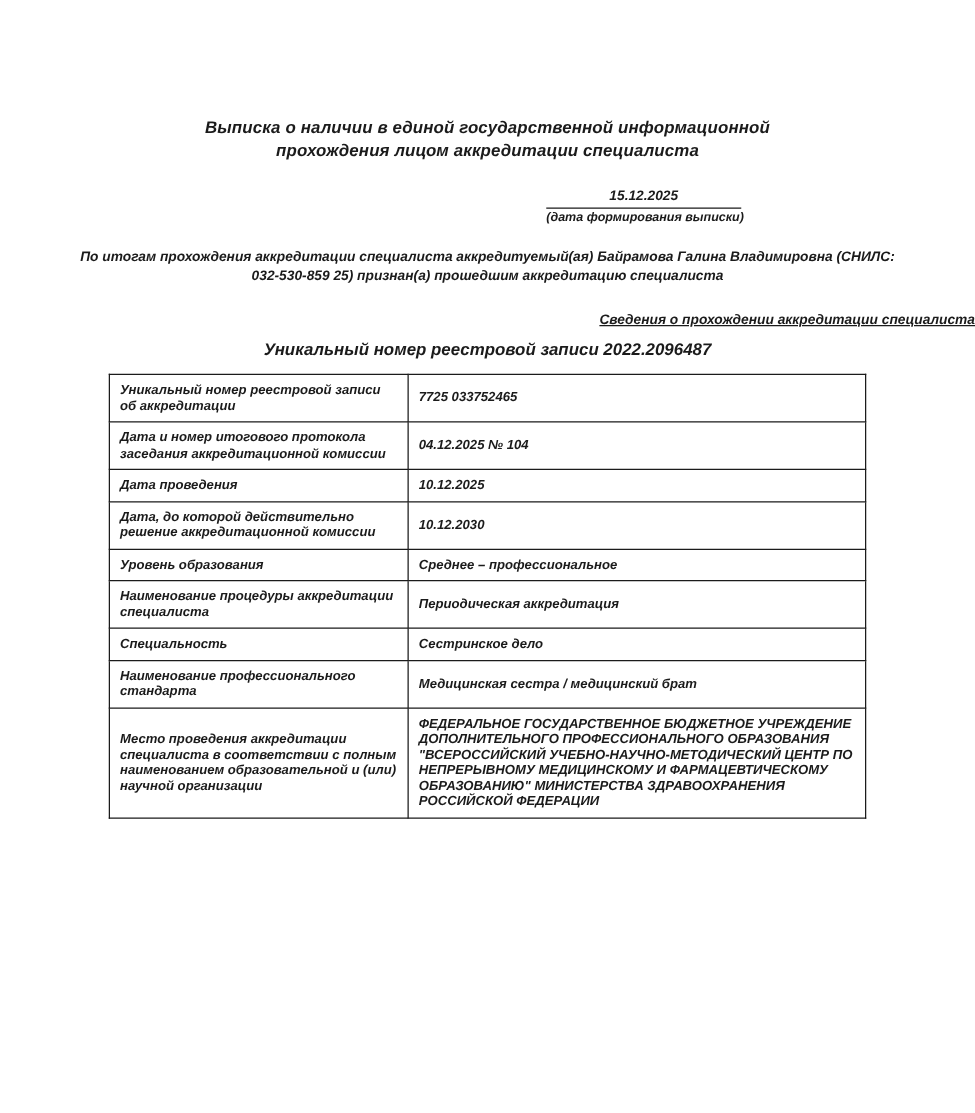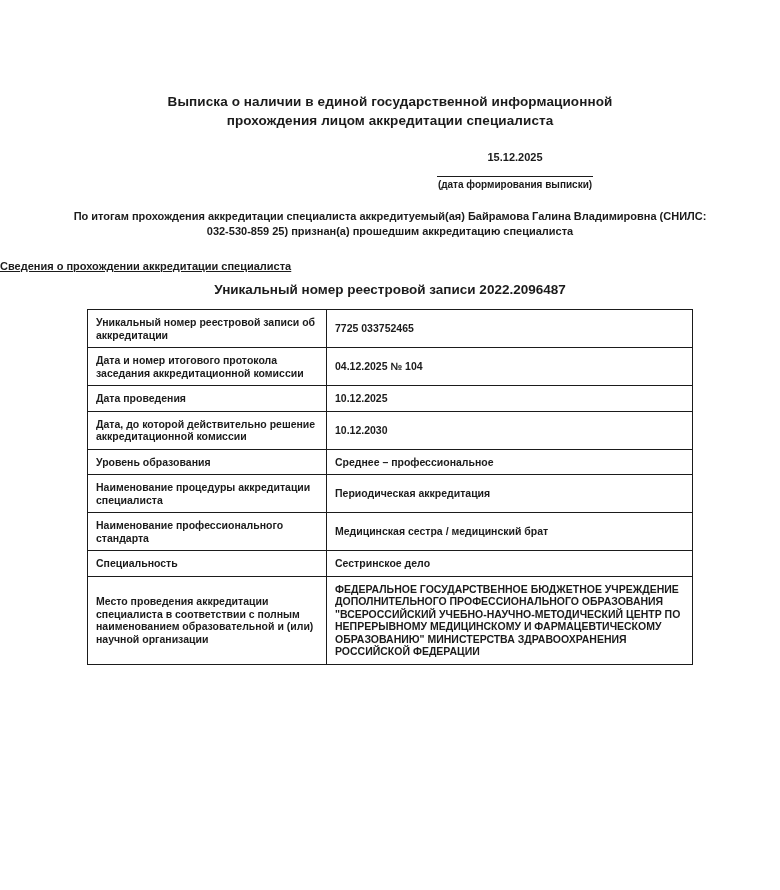--- a/index.html
+++ b/index.html
@@ -8,56 +8,57 @@
     height: 890px;
     background: #ffffff;
     overflow: hidden;
   }
   .page {
     width: 780px;
     height: 890px;
     background: #ffffff;
     font-family: "Liberation Sans", sans-serif;
     font-weight: bold;
+    font-style: italic;
     color: #1b1b1b;
     box-sizing: border-box;
   }
   .doc-title {
     padding-top: 92px;
     text-align: center;
     font-size: 13.5px;
     line-height: 19px;
     letter-spacing: 0.1px;
   }
   .date-block {
     margin: 21px 0 0 437px;
     width: 156px;
     text-align: center;
     font-size: 11px;
   }
   .date-value {
     display: block;
-    padding-bottom: 13px;
+    padding-bottom: 3px;
     border-bottom: 1.5px solid #1b1b1b;
   }
   .date-caption {
     display: block;
     padding-top: 2px;
     font-size: 10px;
     white-space: nowrap;
   }
   .summary {
     margin-top: 19px;
     text-align: center;
     font-size: 11px;
     line-height: 15px;
   }
   .section-heading {
     margin-top: 21px;
-    text-align: left;
+    text-align: right;
     font-size: 11px;
     text-decoration: underline;
   }
   .registry-line {
     margin-top: 10px;
     text-align: center;
     font-size: 13.5px;
   }
   table.acc-table {
     margin: 12px auto 11px auto;
@@ -120,26 +121,26 @@
       </tr>
       <tr>
         <td class="label-cell">Уровень образования</td>
         <td class="value-cell">Среднее – профессиональное</td>
       </tr>
       <tr>
         <td class="label-cell">Наименование процедуры аккредитации специалиста</td>
         <td class="value-cell">Периодическая аккредитация</td>
       </tr>
       <tr>
+        <td class="label-cell">Специальность</td>
+        <td class="value-cell">Сестринское дело</td>
+      </tr>
+      <tr>
         <td class="label-cell">Наименование профессионального стандарта</td>
         <td class="value-cell">Медицинская сестра / медицинский брат</td>
-      </tr>
-      <tr>
-        <td class="label-cell">Специальность</td>
-        <td class="value-cell">Сестринское дело</td>
       </tr>
       <tr>
         <td class="label-cell">Место проведения аккредитации специалиста в соответствии с полным наименованием образовательной и (или) научной организации</td>
         <td class="value-cell">ФЕДЕРАЛЬНОЕ ГОСУДАРСТВЕННОЕ БЮДЖЕТНОЕ УЧРЕЖДЕНИЕ ДОПОЛНИТЕЛЬНОГО ПРОФЕССИОНАЛЬНОГО ОБРАЗОВАНИЯ "ВСЕРОССИЙСКИЙ УЧЕБНО-НАУЧНО-МЕТОДИЧЕСКИЙ ЦЕНТР ПО НЕПРЕРЫВНОМУ МЕДИЦИНСКОМУ И ФАРМАЦЕВТИЧЕСКОМУ ОБРАЗОВАНИЮ" МИНИСТЕРСТВА ЗДРАВООХРАНЕНИЯ РОССИЙСКОЙ ФЕДЕРАЦИИ</td>
       </tr>
     </tbody>
   </table>
 
 </div>
 

